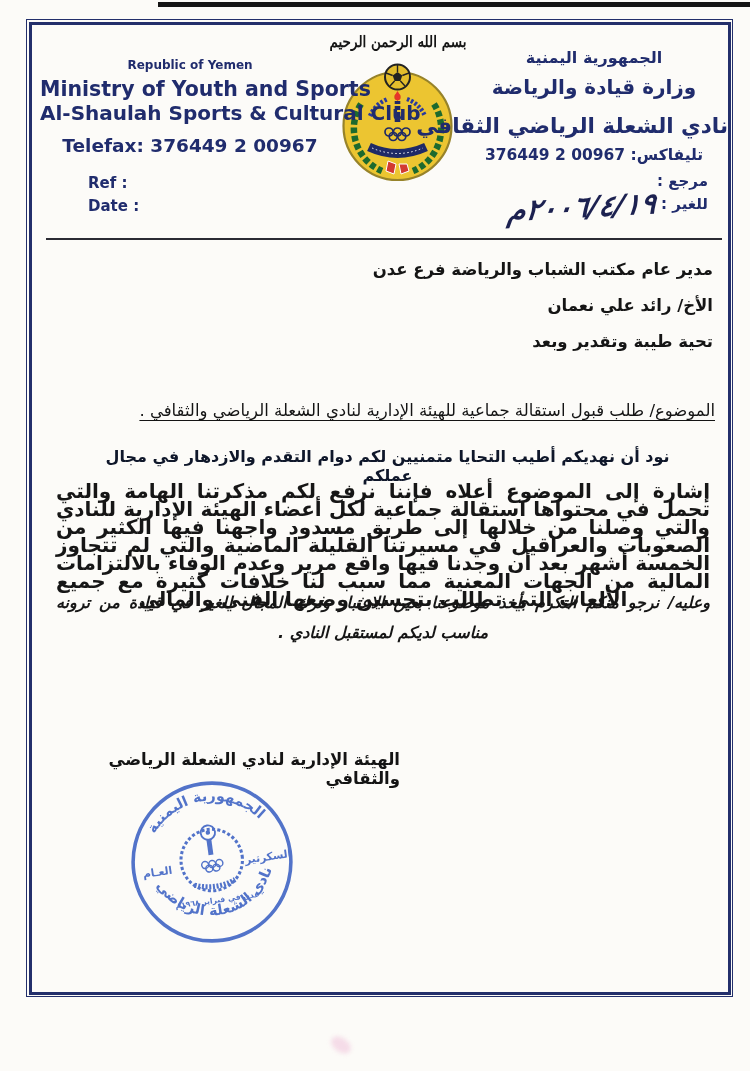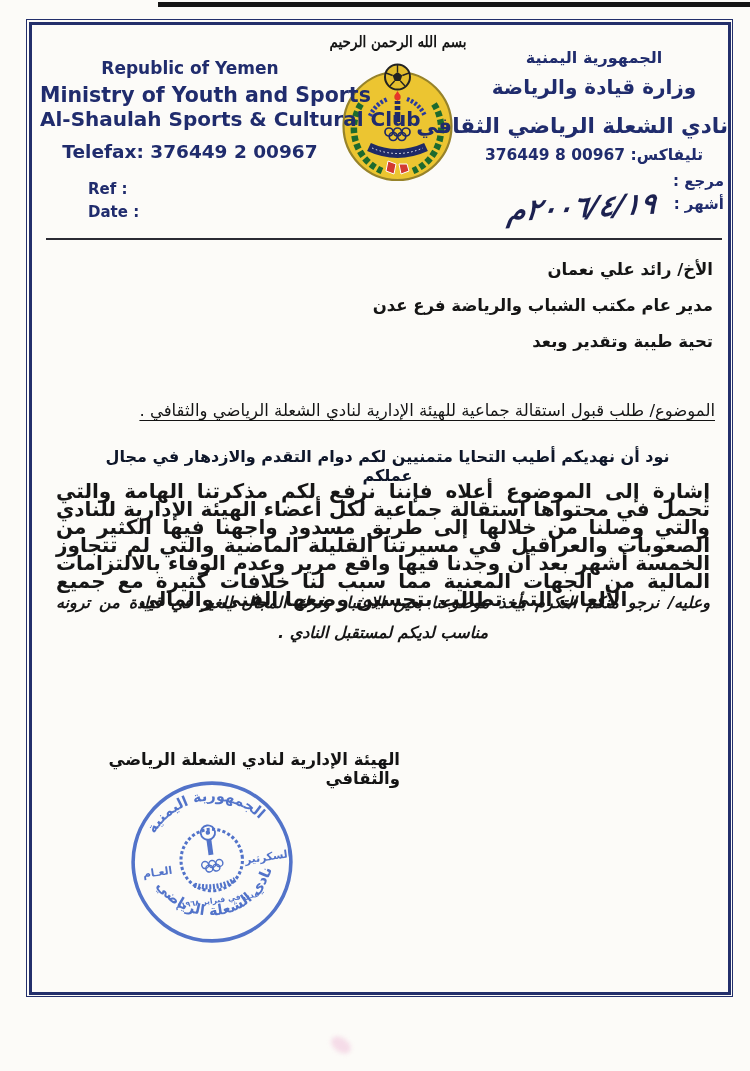--- a/index.html
+++ b/index.html
@@ -20,33 +20,33 @@
 
   
   .basmala{
     position:absolute; left:318px; top:33px; width:160px; text-align:center;
     font-family:"DejaVu Serif", serif; font-weight:bold; font-size:13.5px; color:#161616;
     transform:scaleY(1.15); letter-spacing:-1px; direction:rtl;
   }
 
   
   .hdr-en{position:absolute; left:40px; top:58px; width:300px; color:#202c6d; font-weight:bold; text-align:center;}
-  .en-country{font-size:17px;}
+  .en-country{font-size:12px;}
   .en-ministry{font-size:20.5px; margin-top:5px; white-space:nowrap;}
   .en-club{font-size:20px; white-space:nowrap;}
   .en-telefax{font-size:18.5px; margin-top:10px; white-space:nowrap;}
   .en-refdate{text-align:left; margin-left:48px; margin-top:16px; font-size:15px; line-height:23px;}
 
   
   .hdr-ar{position:absolute; right:22px; top:48px; width:268px; direction:rtl; color:#202c6d; font-weight:bold; text-align:center;}
   .ar-country{font-size:16px;}
   .ar-ministry{font-size:20px; margin-top:8px; white-space:nowrap;}
   .ar-club{font-size:21.5px; margin-top:14px; white-space:nowrap;}
   .ar-telefax{font-size:15.5px; margin-top:8px; white-space:nowrap;}
-  .ar-refdate{text-align:right; padding-right:4px; margin-top:6px; font-size:15px; line-height:23px;}
+  .ar-refdate{text-align:right; padding-right:20px; margin-top:6px; font-size:15px; line-height:23px;}
   .hand-date{
     position:absolute; right:58px; top:190px; width:220px; direction:rtl; text-align:center;
     font-size:29px; color:#1c2150; font-style:italic; font-weight:bold;
     transform:rotate(-3deg) skewX(-10deg); white-space:nowrap;
   }
 
   
   .addressee{position:absolute; right:37px; top:252px; direction:rtl; text-align:right;
     font-size:16.5px; font-weight:bold; color:#151515; line-height:36px;}
   .subject{position:absolute; right:35px; top:398px; width:584px; direction:rtl; text-align:right;
@@ -131,33 +131,33 @@
     <div class="en-refdate">
       <div>Ref :</div>
       <div>Date :</div>
     </div>
   </div>
 
   <div class="hdr-ar">
     <div class="ar-country">الجمهورية اليمنية</div>
     <div class="ar-ministry">وزارة قيادة والرياضة</div>
     <div class="ar-club">نادي الشعلة الرياضي الثقافي</div>
-    <div class="ar-telefax">تليفاكس:  00967  8  376449</div>
+    <div class="ar-telefax">تليفاكس:  00967  2  376449</div>
     <div class="ar-refdate">
       <div>مرجع :</div>
-      <div>أشهر :</div>
+      <div>للغير :</div>
     </div>
   </div>
   <div class="hand-date">٢٠٠٦/٤/١٩م</div>
 
   <div class="hdr-sep"></div>
 
   <div class="addressee">
+    <div>مدير عام مكتب الشباب والرياضة فرع عدن</div>
     <div>الأخ/ رائد علي نعمان</div>
-    <div>مدير عام مكتب الشباب والرياضة فرع عدن</div>
     <div>تحية طيبة وتقدير وبعد</div>
   </div>
 
   <div class="subject">الموضوع/ طلب قبول استقالة جماعية للهيئة الإدارية لنادي الشعلة الرياضي والثقافي .</div>
 
   <div class="greeting">نود أن نهديكم أطيب التحايا متمنيين لكم دوام التقدم والازدهار في مجال عملكم</div>
   <div class="para para1">إشارة إلى الموضوع أعلاه فإننا نرفع لكم مذكرتنا الهامة والتي تحمل في محتواها استقالة جماعية لكل أعضاء الهيئة الإدارية للنادي والتي وصلنا من خلالها إلى طريق مسدود واجهنا فيها الكثير من الصعوبات والعراقيل في مسيرتنا القليلة الماضية والتي لم تتجاوز الخمسة أشهر بعد أن وجدنا فيها واقع مرير وعدم الوفاء بالالتزامات المالية من الجهات المعنية مما سبب لنا خلافات كثيرة مع جميع الألعاب التي تطالب بتحسين وضعها الفني والمالي</div>
   <div class="para para2">وعليه/ نرجو منكم التكرم بأخذ موضوعنا بعين الاعتبار وترك المجال للغير في قيادة من ترونه مناسب لديكم لمستقبل النادي .</div>
 
   <div class="signature">الهيئة الإدارية لنادي الشعلة الرياضي والثقافي</div>

